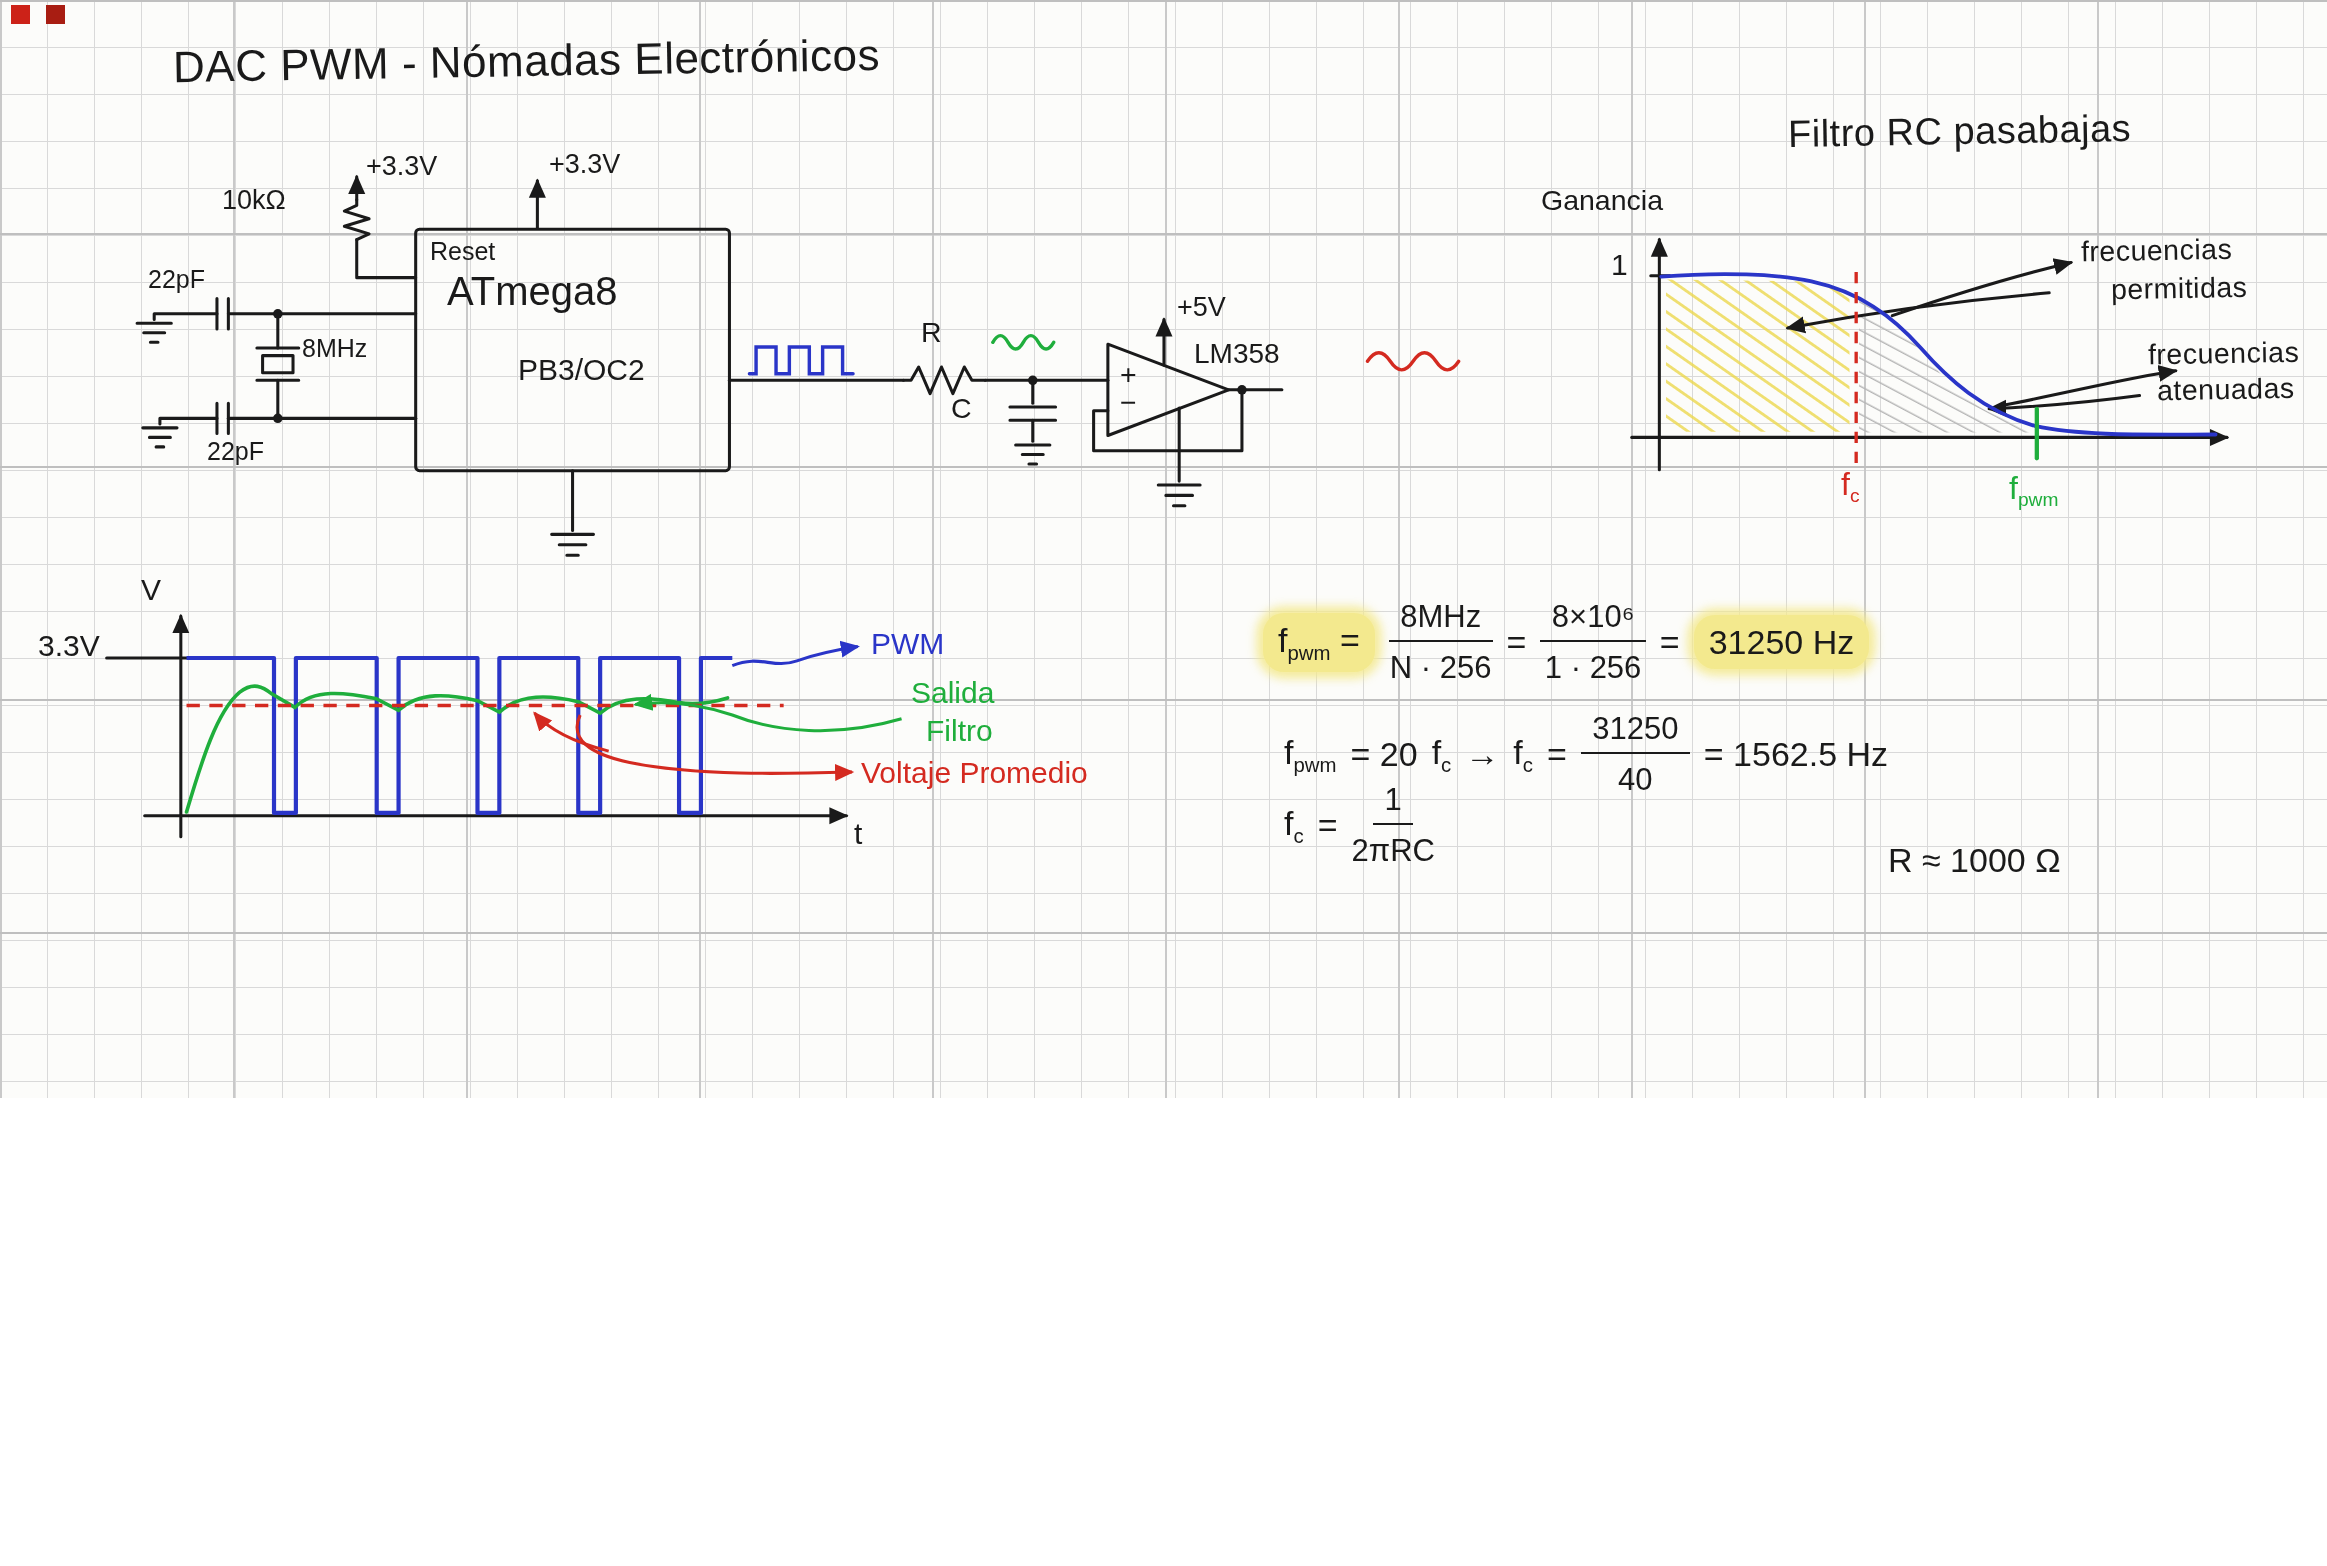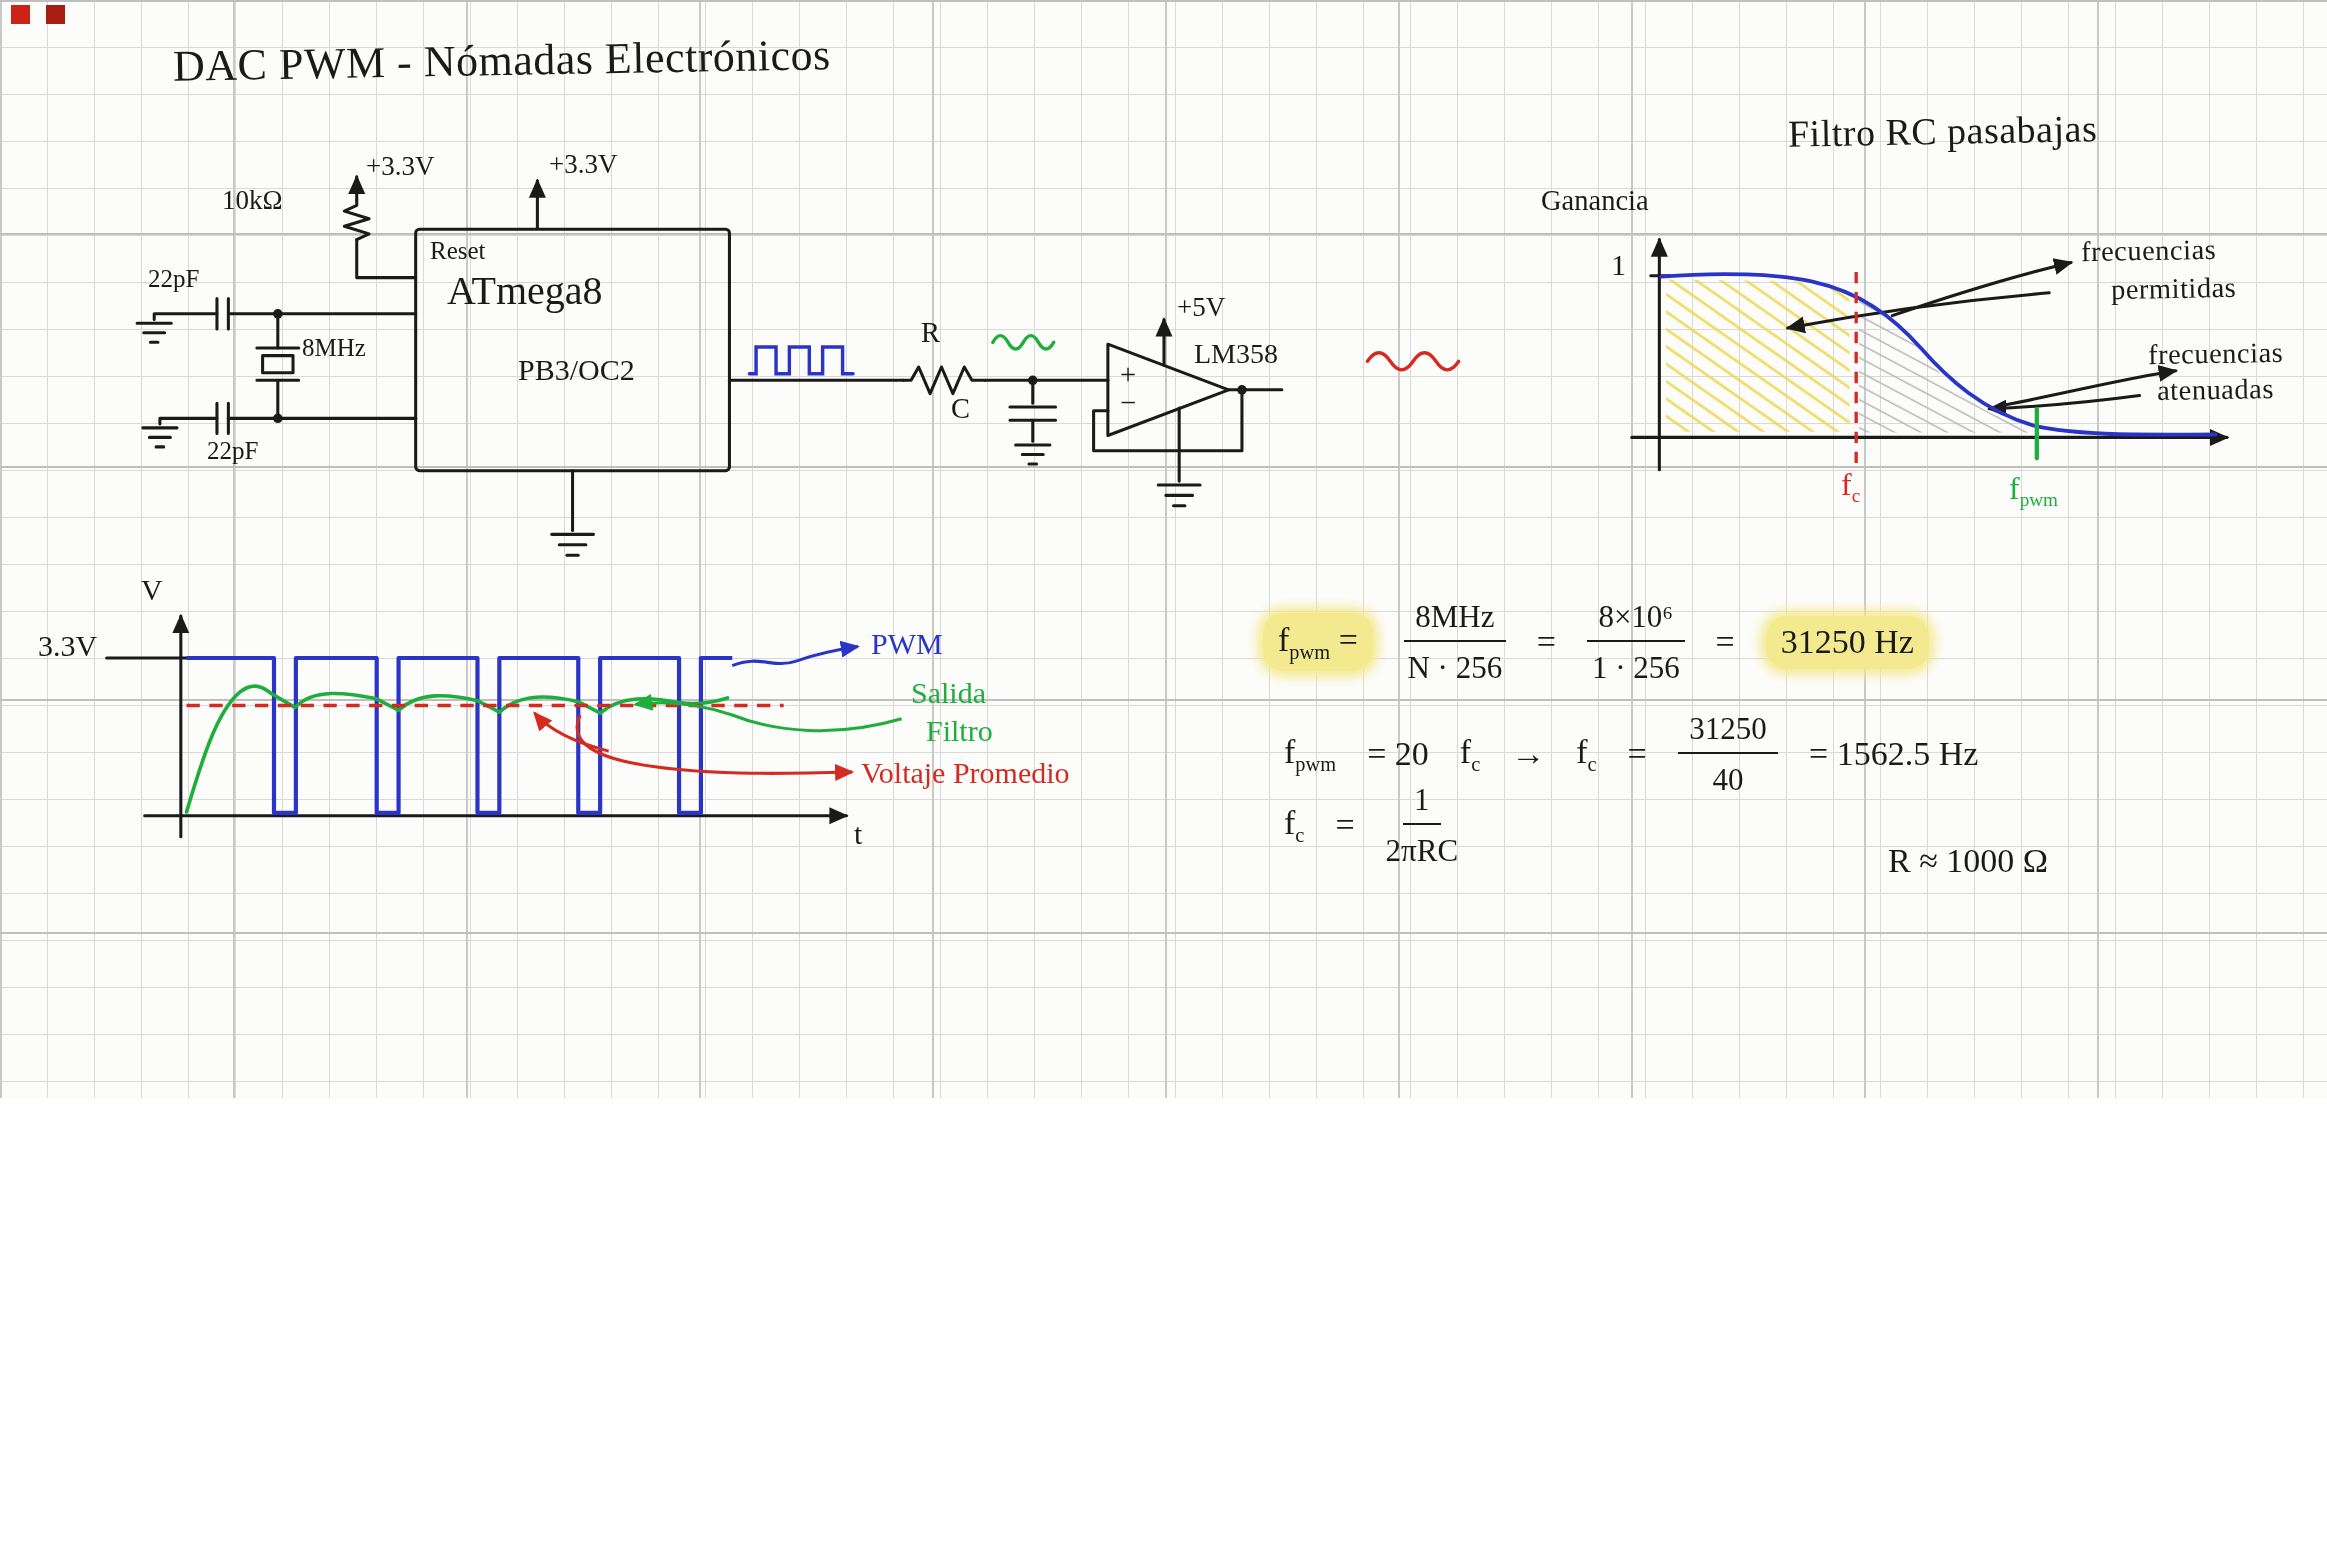--- a/index.html
+++ b/index.html
@@ -5,29 +5,29 @@
   html,body{margin:0;padding:0;}
   .canvas{
     position:relative; width:2327px; height:1098px; overflow:hidden;
     background-color:#fcfcfa;
     background-image:
       linear-gradient(#bfbfbf 1.9px, transparent 1.9px),
       linear-gradient(90deg,#c9c9c9 1.9px, transparent 1.9px),
       linear-gradient(#d9d9d9 1px, transparent 1px),
       linear-gradient(90deg,#d9d9d9 1px, transparent 1px);
     background-size: 233px 233px, 233px 233px, 47px 47px, 47px 47px;
-    font-family:Liberation Serif, serif; color:#1a1a1a;
+    font-family:Liberation Sans, sans-serif; color:#1a1a1a;
   }
   svg{position:absolute;left:0;top:0;}
   .lbl{position:absolute; white-space:nowrap; line-height:1.05;}
   .blue{color:#2a35c8}
   .green{color:#1fae3c}
   .red{color:#d42a20}
   .hand{transform:rotate(-1deg); letter-spacing:0.5px;}
-  .frow{position:absolute; display:flex; align-items:center; gap:31px; font-size:34px; white-space:nowrap;justify-content:center;}
+  .frow{position:absolute; display:flex; align-items:center; gap:14px; font-size:34px; white-space:nowrap;justify-content:center;}
   .frac{display:inline-flex; flex-direction:column; align-items:center; font-size:31px;}
   .frac .num{padding:0 11.4px 4.8px; border-bottom:2.9px solid #1a1a1a;}
   .frac .den{padding-top:8px;}
   sub{font-size:.6em;}
   .hl{background:#f3e98e; border-radius:21px; padding:7.6px 15px; box-shadow:0 0 9.5px 6.7px rgba(243,233,142,.85);}
   .cornermark{position:absolute; width:19px; height:19px;}
 </style>
 </head>
 <body>
 

